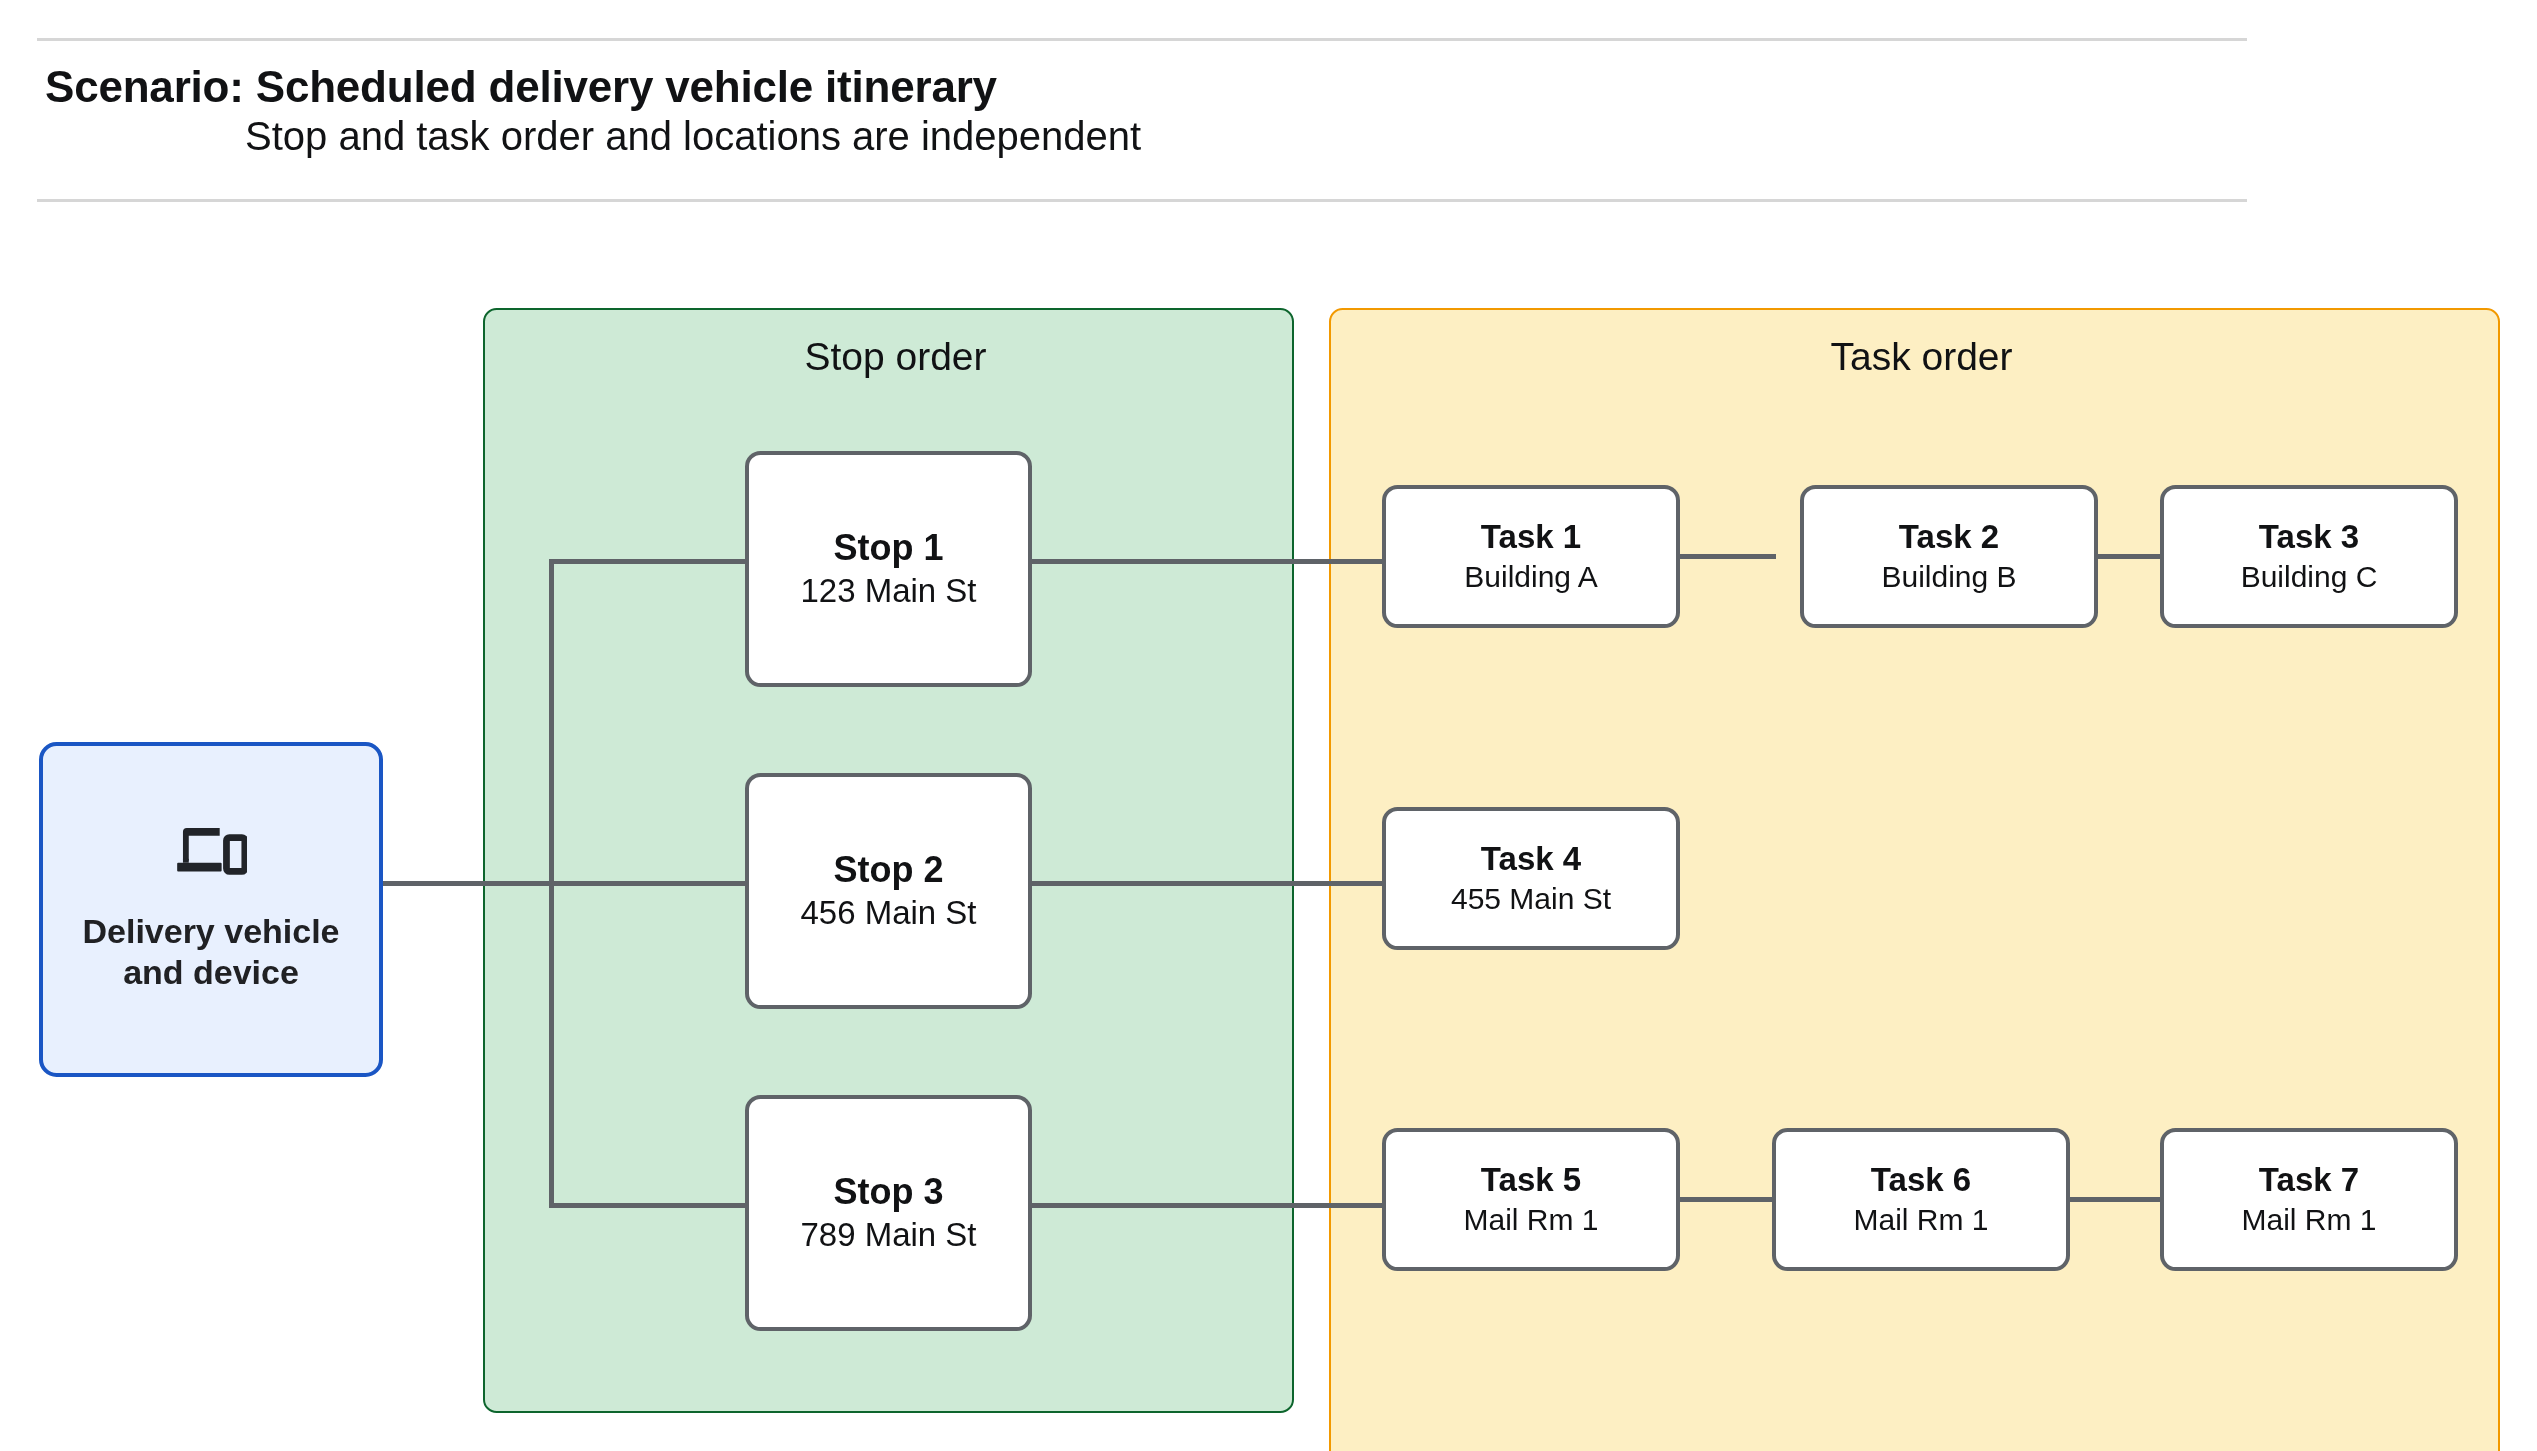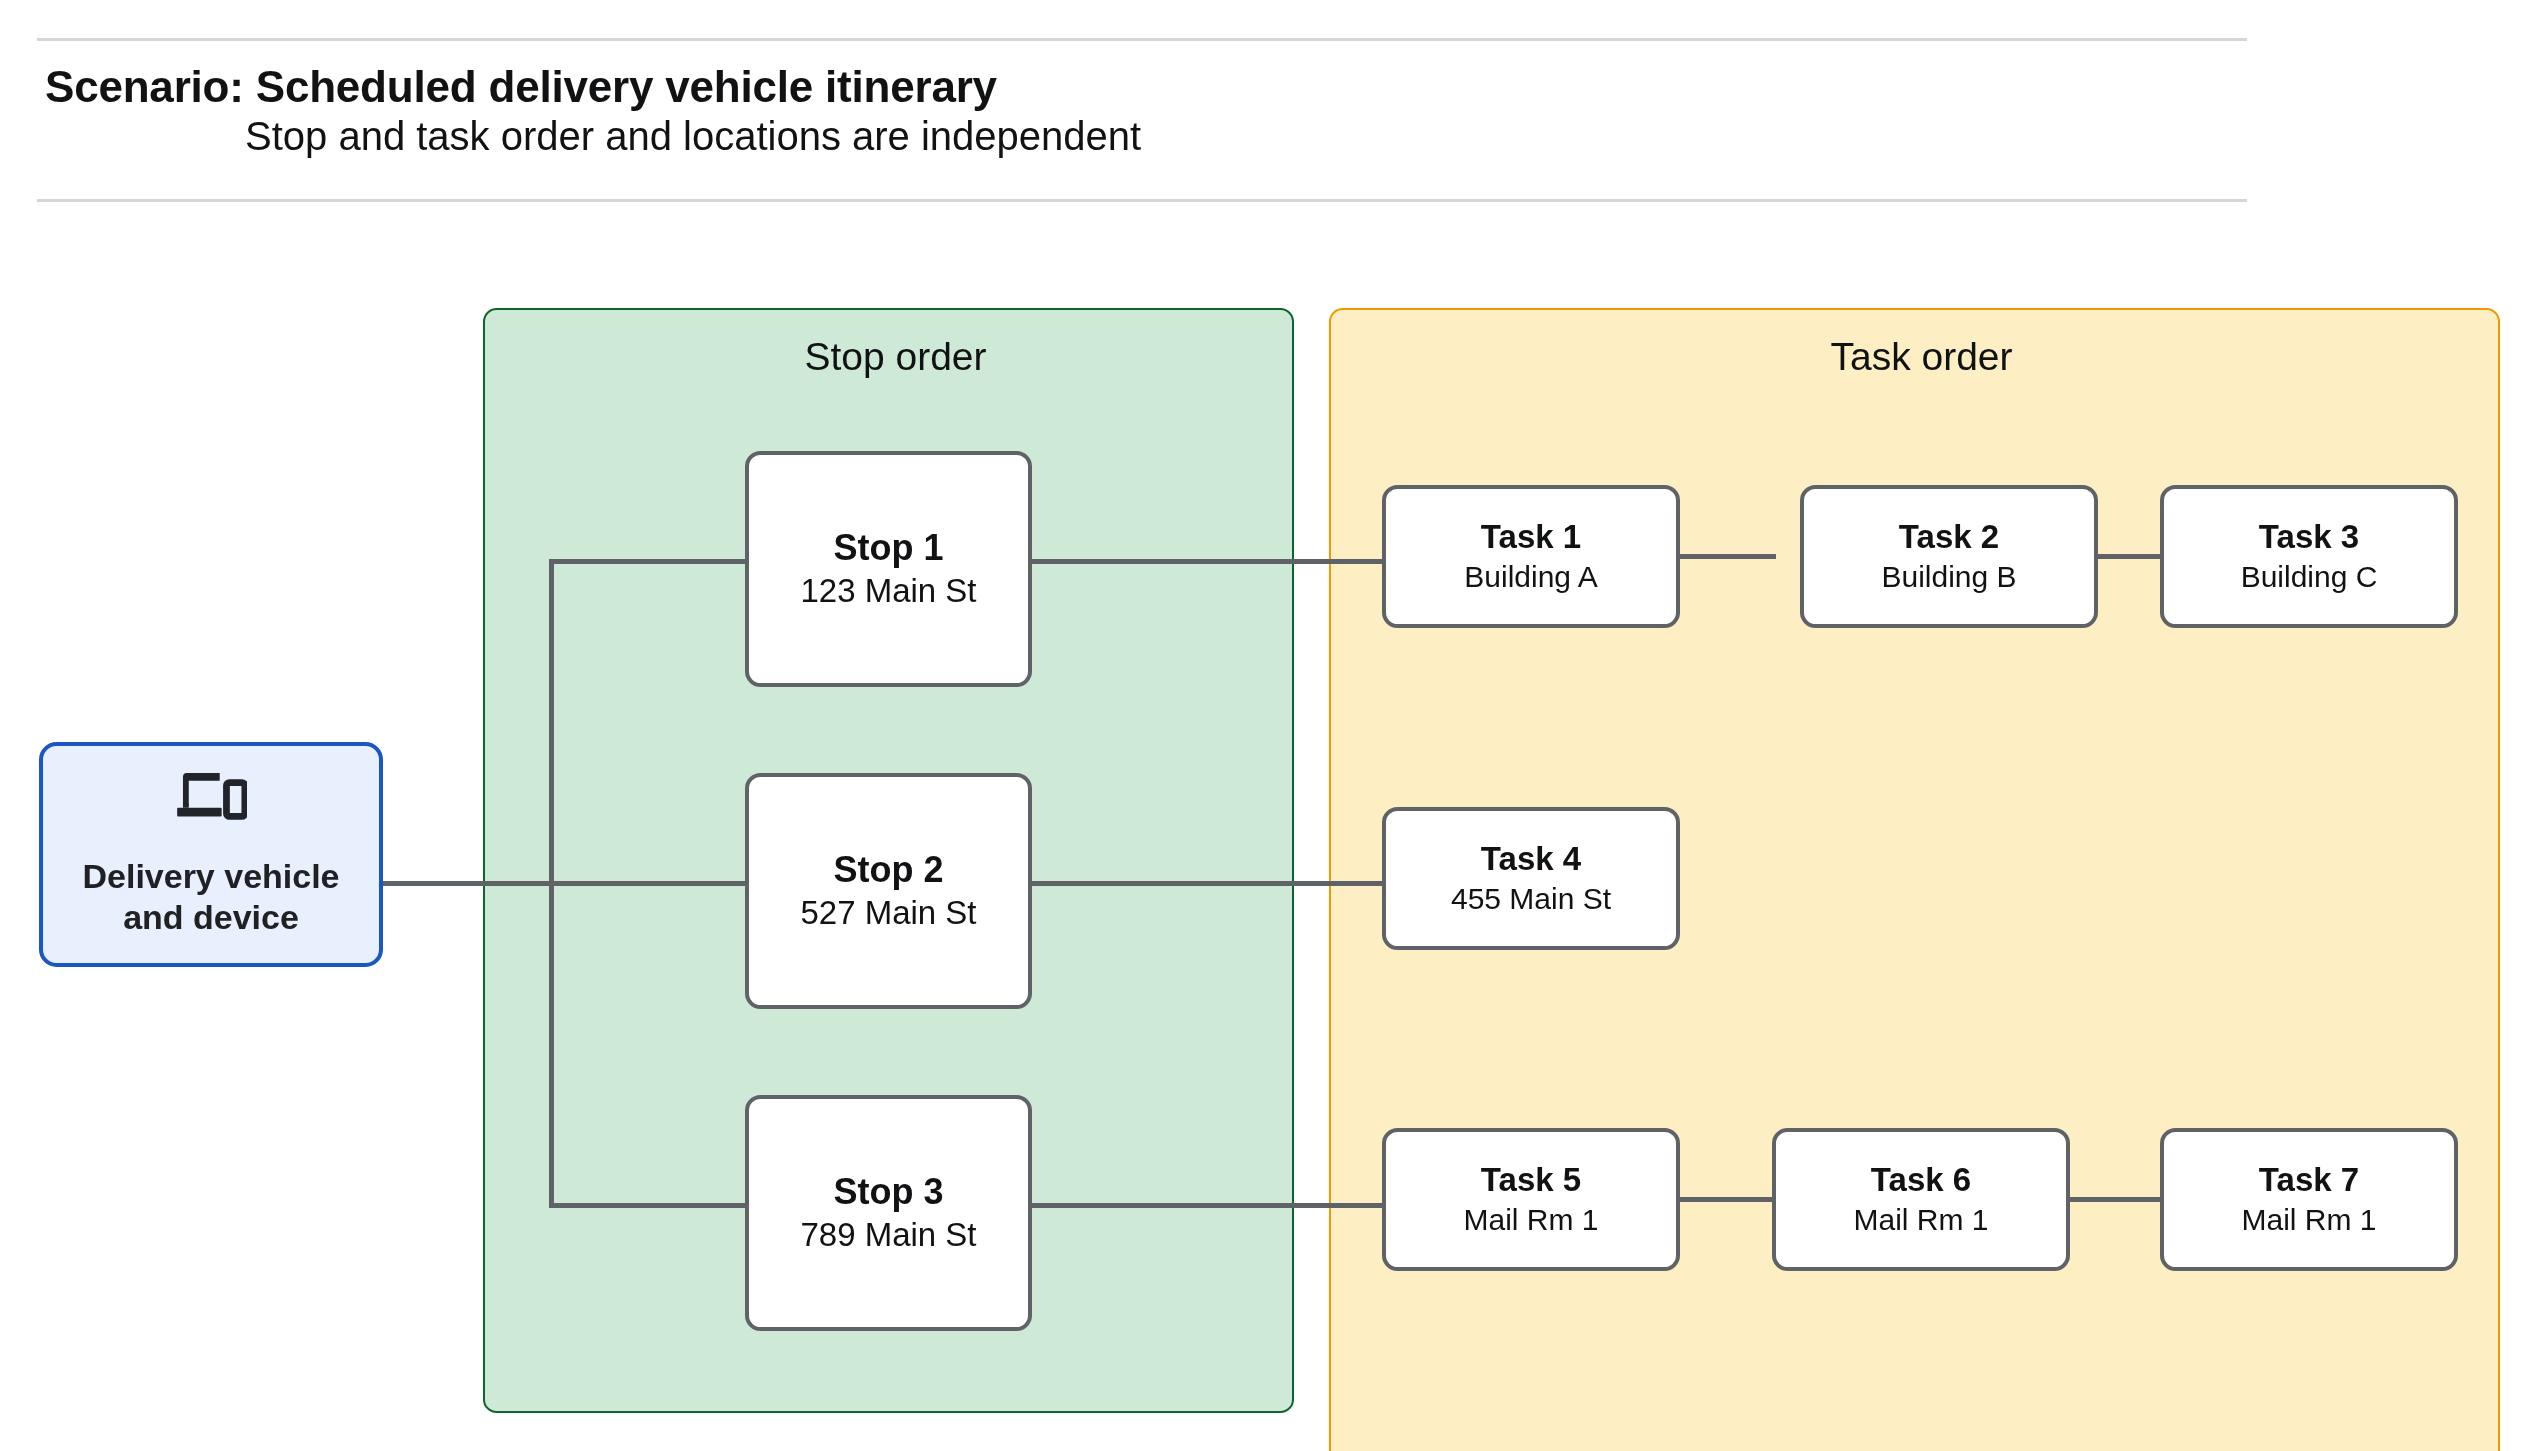--- a/index.html
+++ b/index.html
@@ -109,21 +109,21 @@
     color: #111214;
     line-height: 1.2;
     margin-top: 1.9px;
   }
 
   
   #node-vehicle {
     left: 39px;
     top: 742px;
     width: 344px;
-    height: 225px;
+    height: 335px;
     background: #e8f0fe;
     border: 4.8px solid #1a56c4;
     border-radius: 17.5px;
     z-index: 5;
   }
   #node-vehicle .v-label {
     font-size: 34px;
     font-weight: 700;
     text-align: center;
     line-height: 1.22;
@@ -218,21 +218,21 @@
       <span>and device</span>
     </div>
   </div>
 
   <div class="node stop-node" id="node-stop-1">
     <span class="n-title">Stop 1</span>
     <span class="n-sub">123 Main St</span>
   </div>
   <div class="node stop-node" id="node-stop-2">
     <span class="n-title">Stop 2</span>
-    <span class="n-sub">527 Main St</span>
+    <span class="n-sub">456 Main St</span>
   </div>
   <div class="node stop-node" id="node-stop-3">
     <span class="n-title">Stop 3</span>
     <span class="n-sub">789 Main St</span>
   </div>
 
   <div class="node task-node" id="node-task-1">
     <span class="n-title">Task 1</span>
     <span class="n-sub">Building A</span>
   </div>

